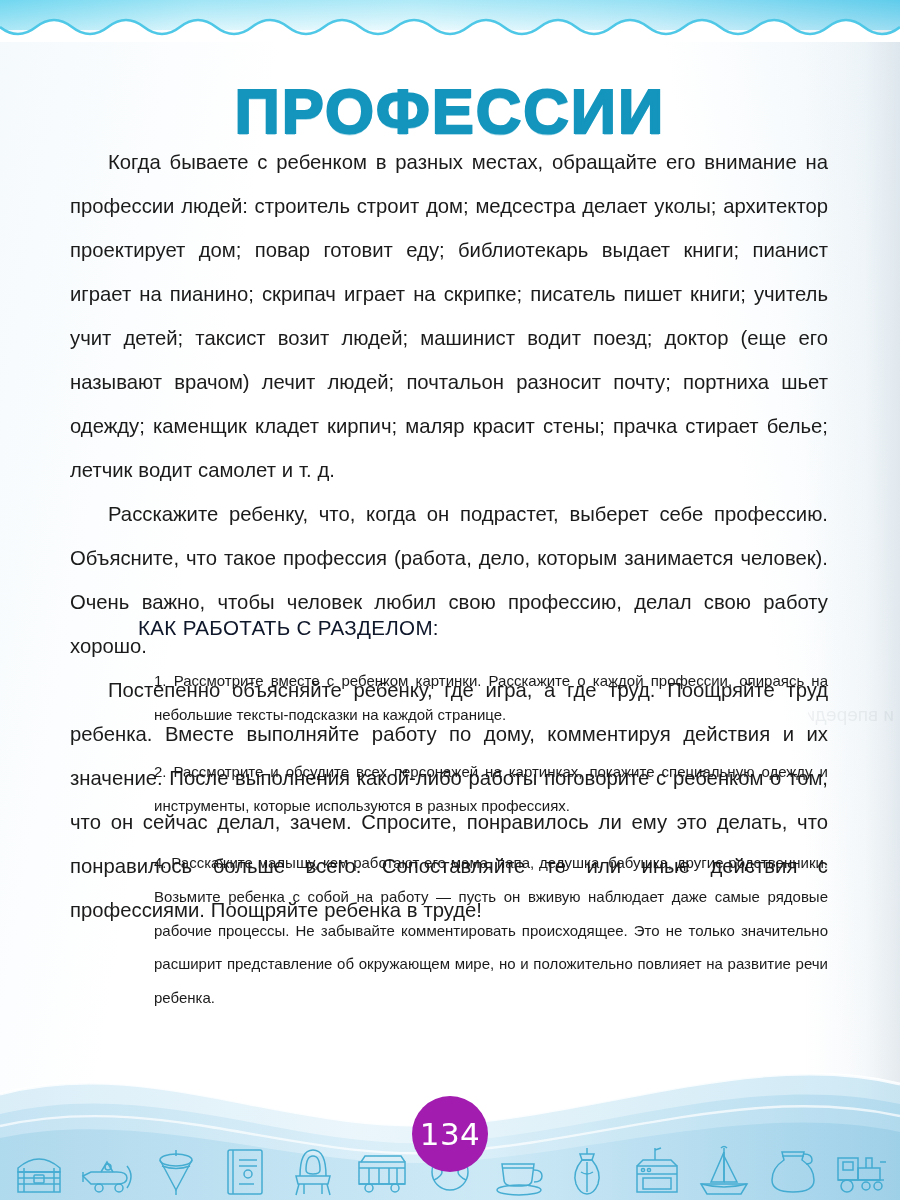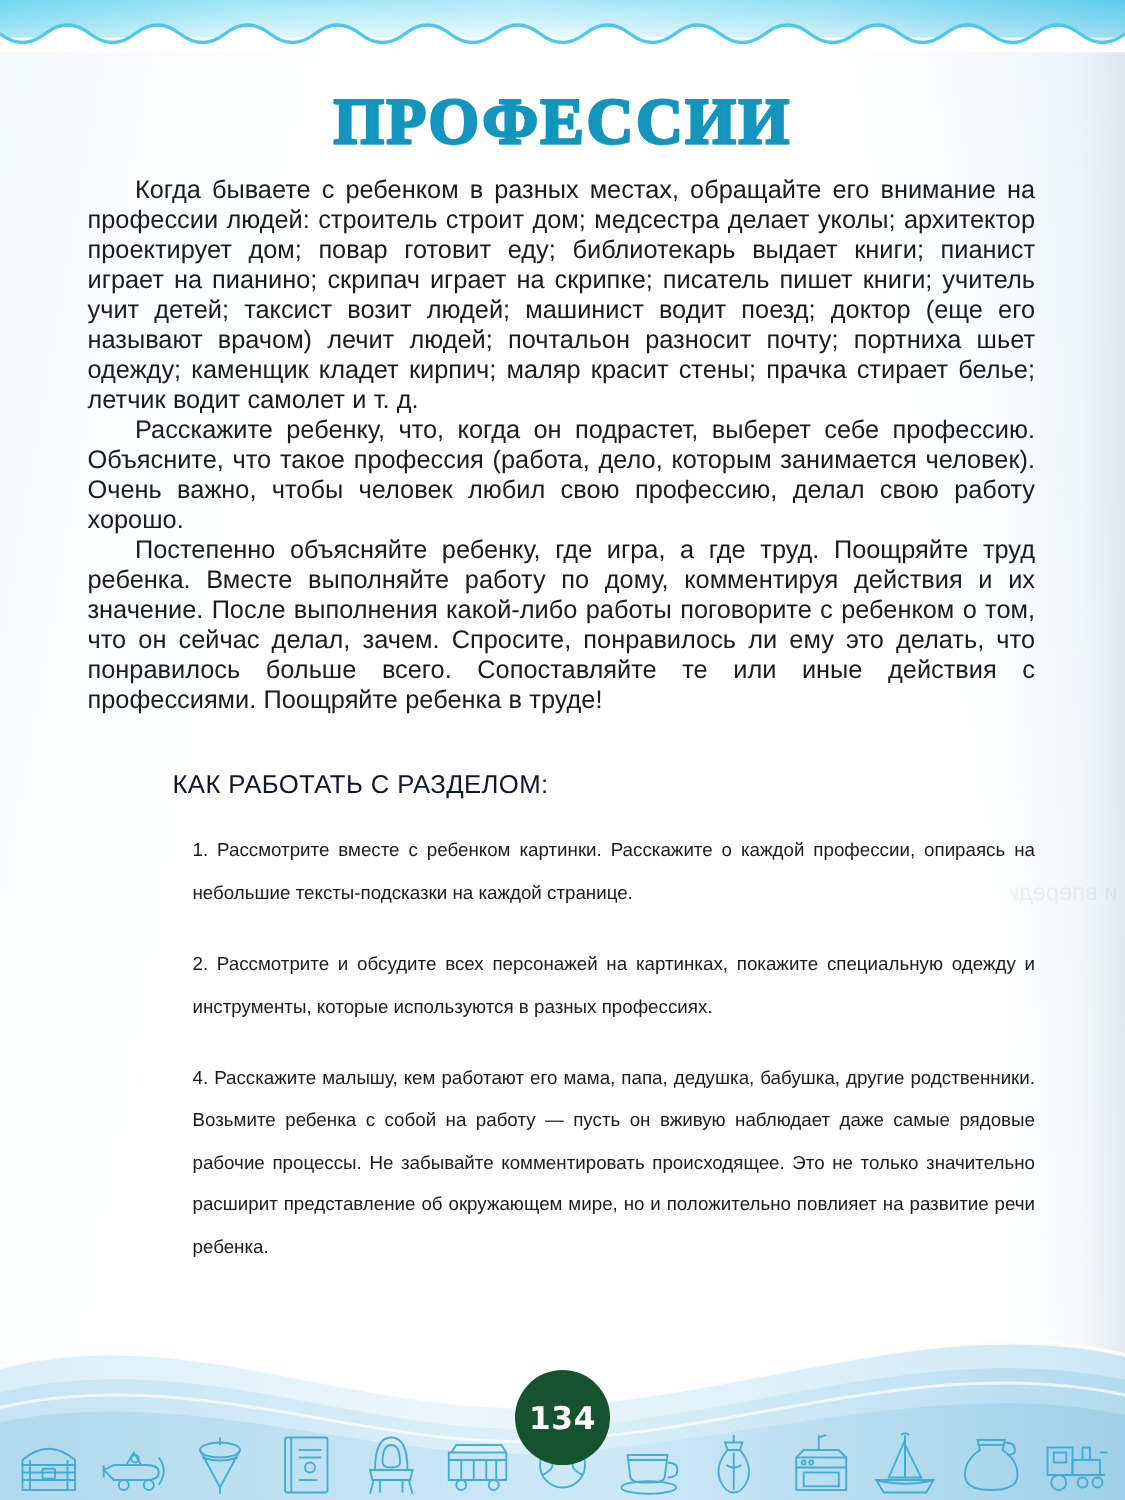--- a/index.html
+++ b/index.html
@@ -70,44 +70,44 @@
     z-index: 4;
   }
 
   
   .title {
     position: absolute;
     top: 33px;
     left: 0;
     width: 900px;
     text-align: center;
-    font-family: Liberation Serif, serif;
+    font-family: Liberation Sans, sans-serif;
     font-weight: 700;
-    font-size: 52px;
+    font-size: 63px;
     letter-spacing: 2px;
     color: #1395bd;
     z-index: 6;
     -webkit-text-stroke: 2.2px #1395bd;
     text-shadow: 0 2px 0 rgba(19,149,189,0.35);
   }
 
   
   .body-col {
     position: absolute;
     top: 140px;
     left: 70px;
     width: 758px;
     z-index: 6;
   }
   .para {
     margin: 0;
     text-align: justify;
     text-indent: 38px;
     font-size: 20.3px;
-    line-height: 24px;
+    line-height: 44px;
     word-spacing: 0.2px;
   }
 
   
   .howto {
     position: absolute;
     top: 614px;
     left: 138px;
     width: 690px;
     z-index: 6;
@@ -139,28 +139,28 @@
 
   
   .page-badge {
     position: absolute;
     left: 50%;
     top: 1096px;
     transform: translateX(-50%);
     width: 76px;
     height: 76px;
     border-radius: 50%;
-    background: #14532d;
+    background: #a21caf;
     color: #ffffff;
     display: flex;
     align-items: center;
     justify-content: center;
     font-family: "DejaVu Sans", sans-serif;
-    font-weight: 700;
-    font-size: 25px;
+    font-weight: 400;
+    font-size: 31px;
     letter-spacing: 0.5px;
     z-index: 8;
   }
 
   
   .icon-strip {
     position: absolute;
     left: 0;
     bottom: 0;
     width: 900px;

